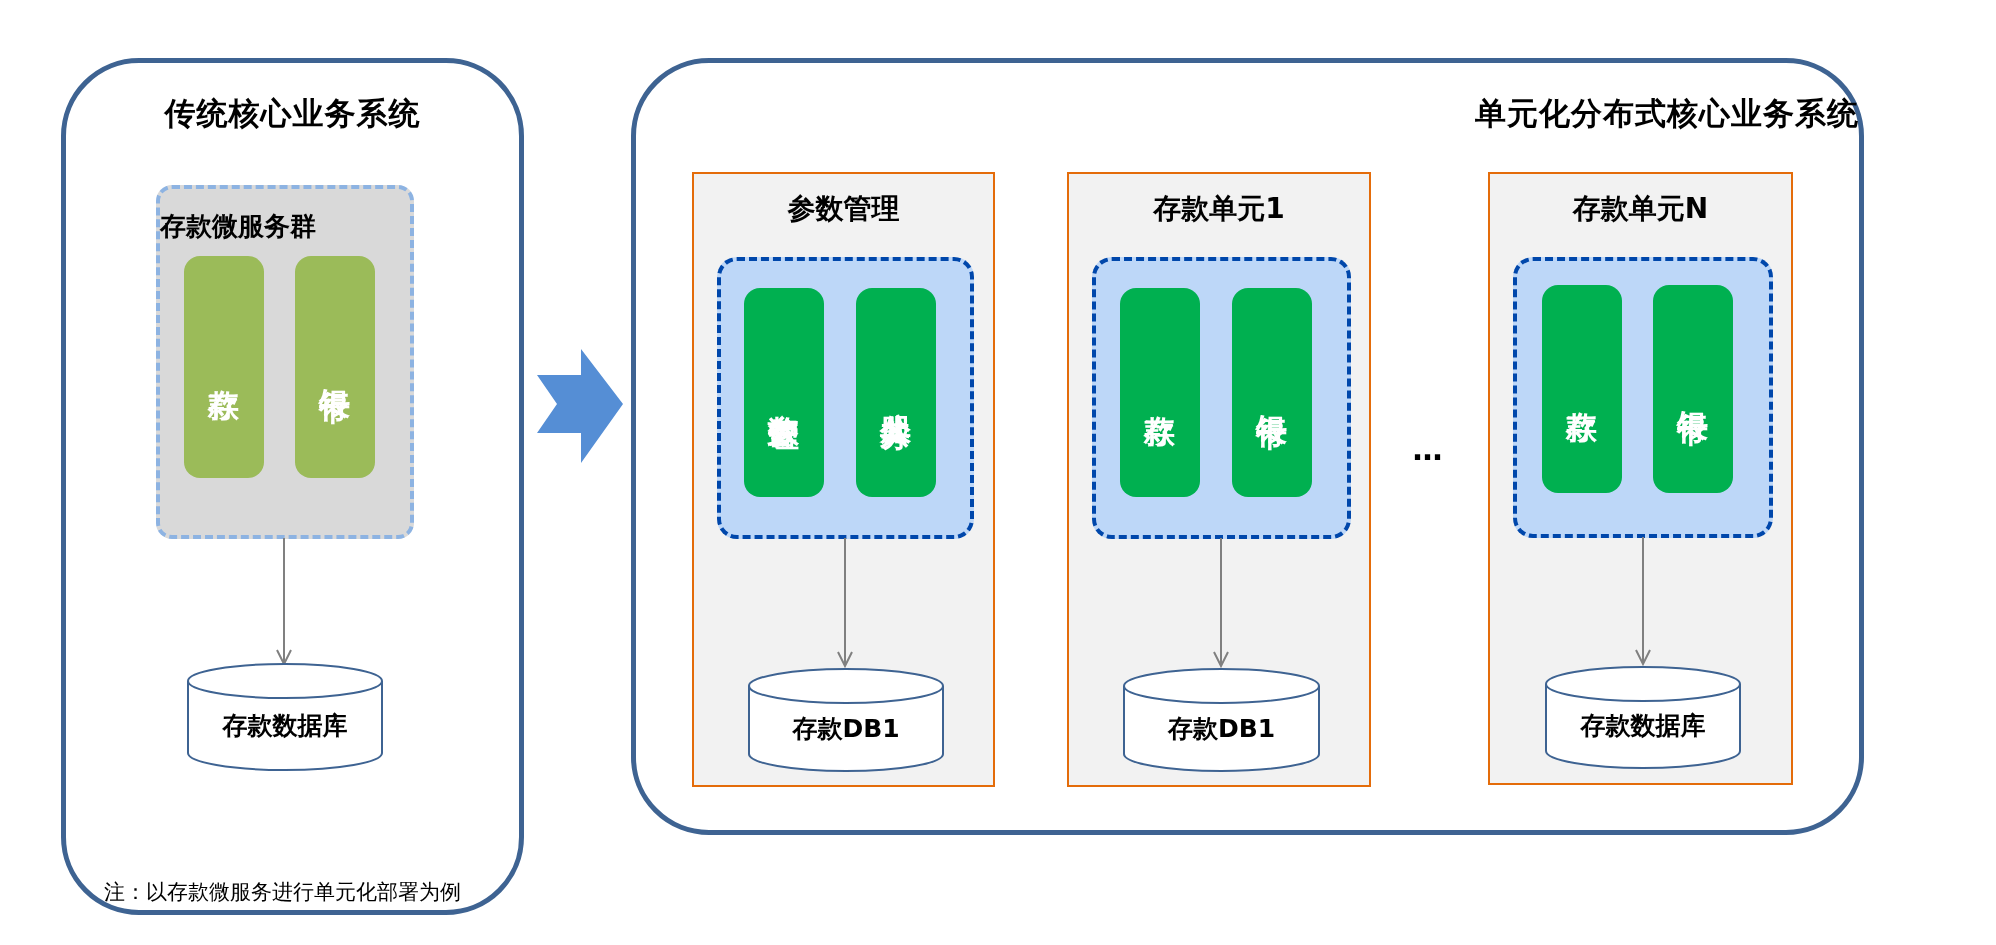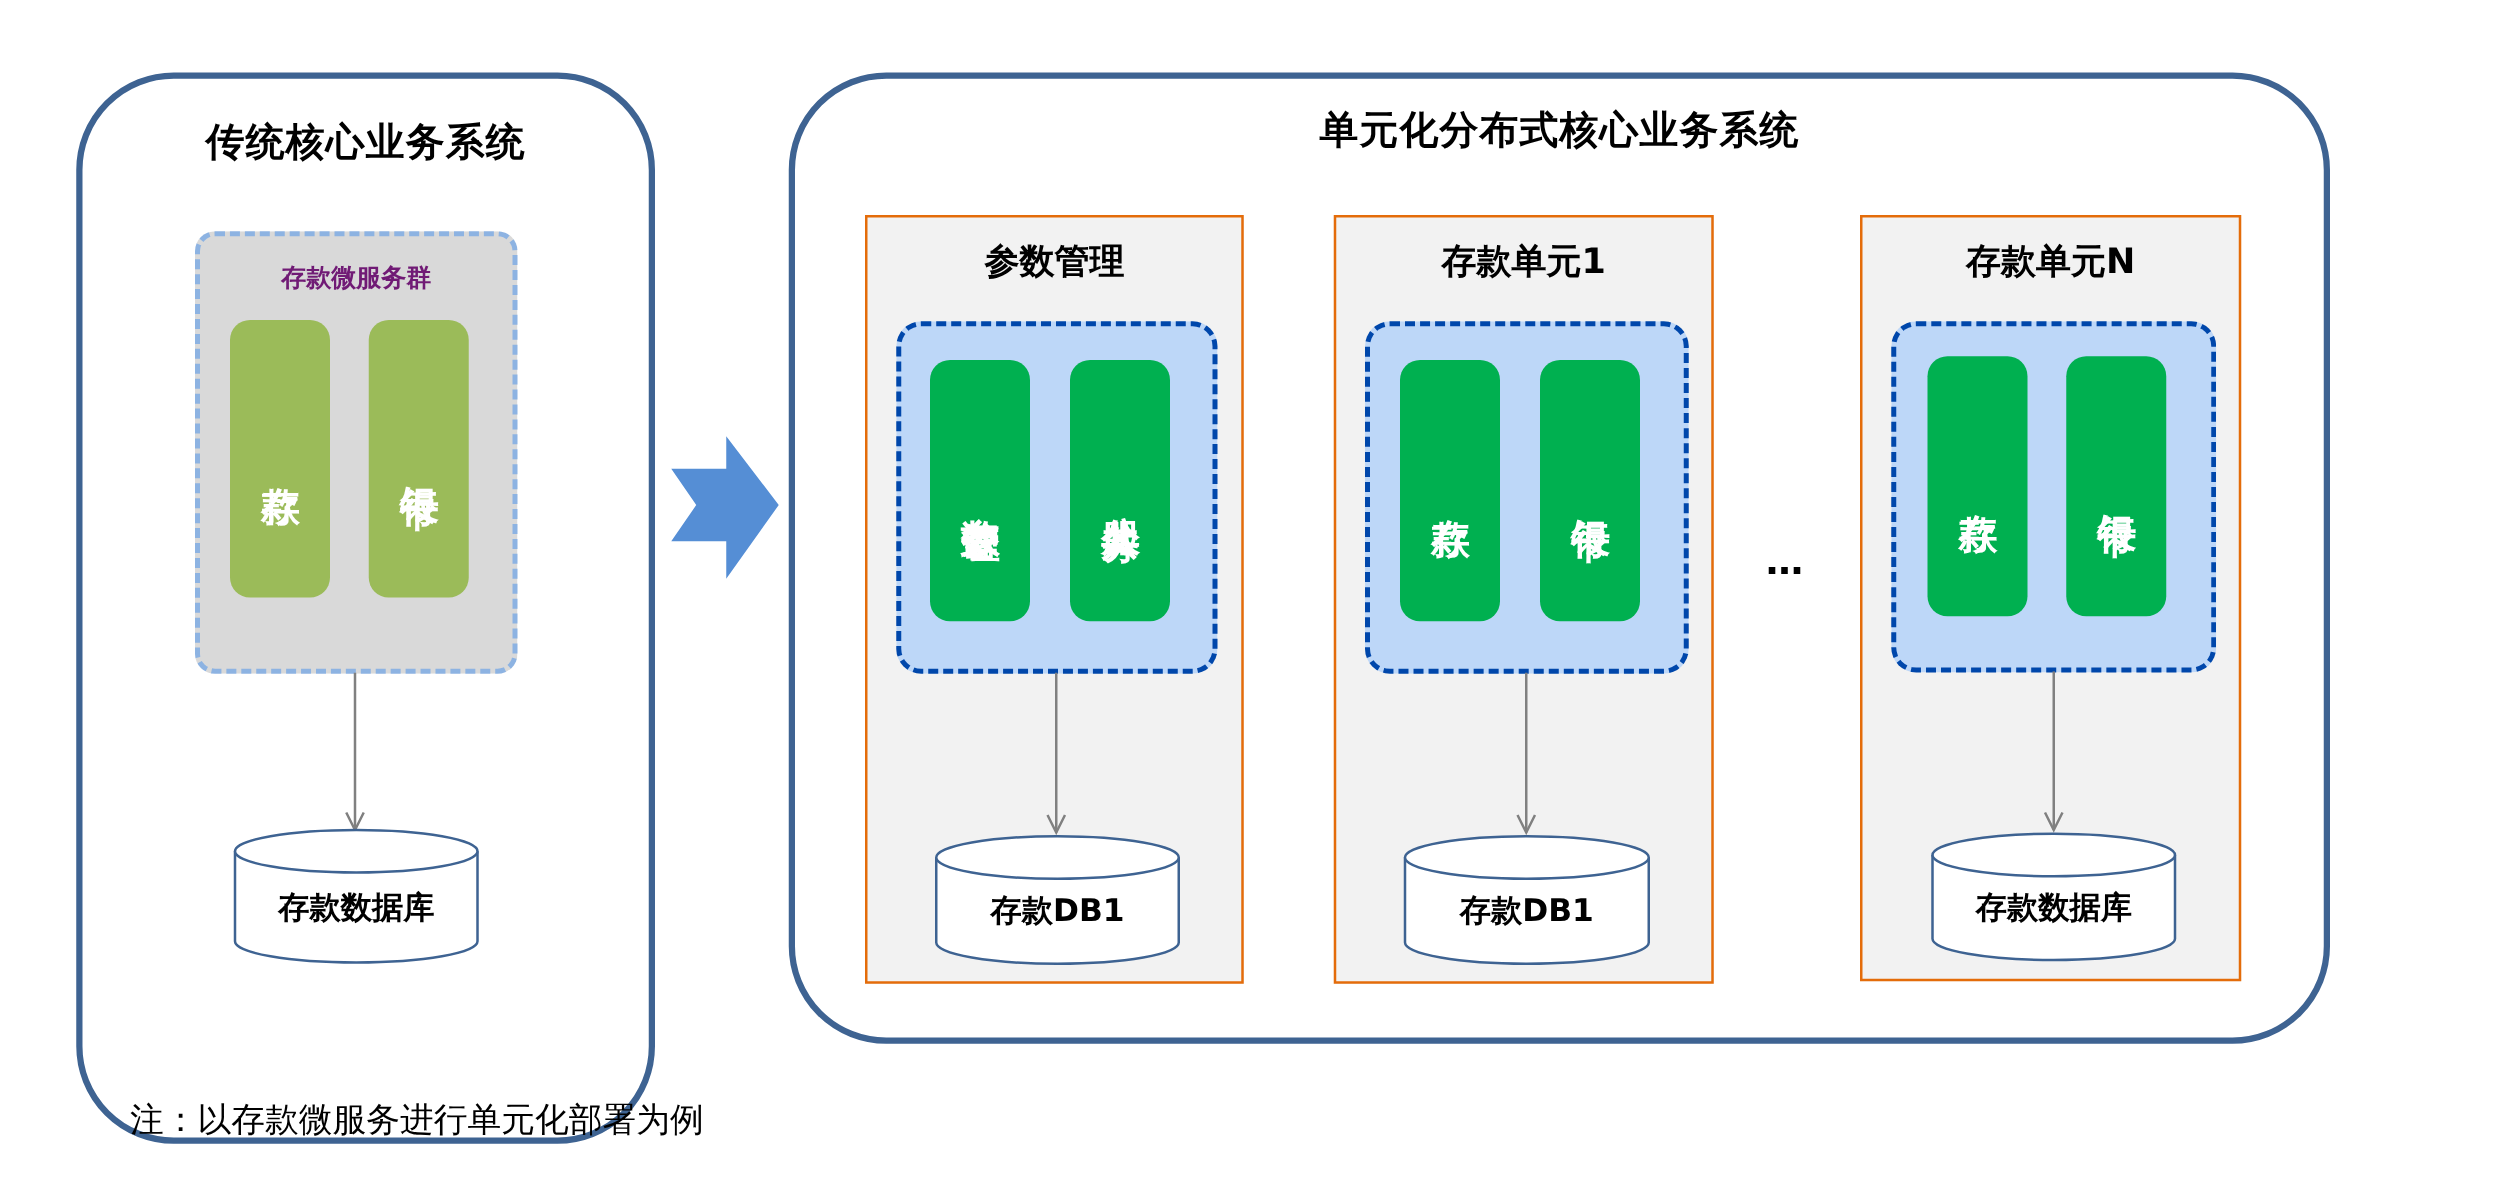--- a/index.html
+++ b/index.html
@@ -3,36 +3,36 @@
 <meta charset="utf-8">
 <style>
   html, body { margin: 0; padding: 0; background: #ffffff; }
   body { width: 1996px; height: 945px; position: relative; overflow: hidden;
          font-family: "DejaVu Sans", "Liberation Sans", sans-serif; }
   .abs { position: absolute; box-sizing: border-box; }
   .system-box { border: 5px solid #3e6392; border-radius: 78px; background: #ffffff; }
   .sys-title { position: absolute; left: 0; right: 0; text-align: center; font-weight: bold;
                font-size: 31px; color: #000; white-space: nowrap; letter-spacing: 1px; }
   .group-gray { background: #d9d9d9; border: 4px dashed #8db3e2; border-radius: 16px; }
-  .group-title { position: absolute; left: 0; right: 0; top: 20px; text-align: center;
-                 font-weight: bold; font-size: 20px; color: #701a75; white-space: nowrap; }
+  .group-title { position: absolute; left: 0; right: 0; top: 20px; text-align: left;
+                 font-weight: bold; font-size: 26px; color: #000000; white-space: nowrap; }
   .pill { border-radius: 16px; display: flex; align-items: center; justify-content: center; }
   .pill-olive { background: #9bbb59; }
   .pill-green { background: #00b050; }
   .pill-text { color: #ffffff; font-weight: bold; font-size: 31px; line-height: 42px;
                writing-mode: vertical-rl; text-orientation: upright; letter-spacing: 2px; }
   .unit-box { background: #f2f2f2; border: 2px solid #e46c0a; }
   .unit-title { position: absolute; left: 0; right: 0; top: 16px; text-align: center;
                 font-weight: bold; font-size: 28px; color: #000; white-space: nowrap; }
   .group-blue { background: #bdd7f8; border: 4px dashed #0047ab; border-radius: 20px; }
   .cyl { overflow: visible; }
   .cyl-label { position: absolute; left: 0; right: 0; text-align: center; font-weight: bold;
                font-size: 25px; color: #000; white-space: nowrap; }
   .ellipsis { font-weight: bold; font-size: 30px; color: #000; letter-spacing: 1px; }
-  .footnote { font-size: 27px; color: #000; white-space: nowrap; }
+  .footnote { font-size: 21px; color: #000; white-space: nowrap; }
 </style>
 </head>
 <body>
 
 <div class="abs system-box" style="left:61px; top:58px; width:463px; height:857px;">
   <div class="sys-title" style="top:30px;">传统核心业务系统</div>
 </div>
 
 <div class="abs group-gray" style="left:156px; top:185px; width:258px; height:354px;">
   <div class="group-title">存款微服务群</div>
@@ -55,21 +55,21 @@
     <ellipse cx="98" cy="18" rx="97" ry="17" fill="#ffffff" stroke="#3e6392" stroke-width="2"></ellipse>
   </svg>
   <div class="cyl-label" style="top:46px;">存款数据库</div>
 </div>
 
 <svg class="abs" style="left:530px; top:340px;" width="100" height="130">
   <polygon points="7,35 51,35 51,9 93,64 51,123 51,93 7,93 27,64" fill="#558ed5"></polygon>
 </svg>
 
 <div class="abs system-box" style="left:631px; top:58px; width:1233px; height:777px;">
-  <div class="sys-title" style="top:20px;">单元化分布式核心业务系统</div>
+  <div class="sys-title" style="top:30px;text-align:right;">单元化分布式核心业务系统</div>
 </div>
 
 <div class="abs unit-box" style="left:692px; top:172px; width:303px; height:615px;">
   <div class="unit-title">参数管理</div>
 </div>
 <div class="abs group-blue" style="left:717px; top:257px; width:257px; height:282px;"></div>
 <div class="abs pill pill-green" style="left:744px; top:288px; width:80px; height:209px;">
   <span class="pill-text">参数管理</span>
 </div>
 <div class="abs pill pill-green" style="left:856px; top:288px; width:80px; height:209px;">

